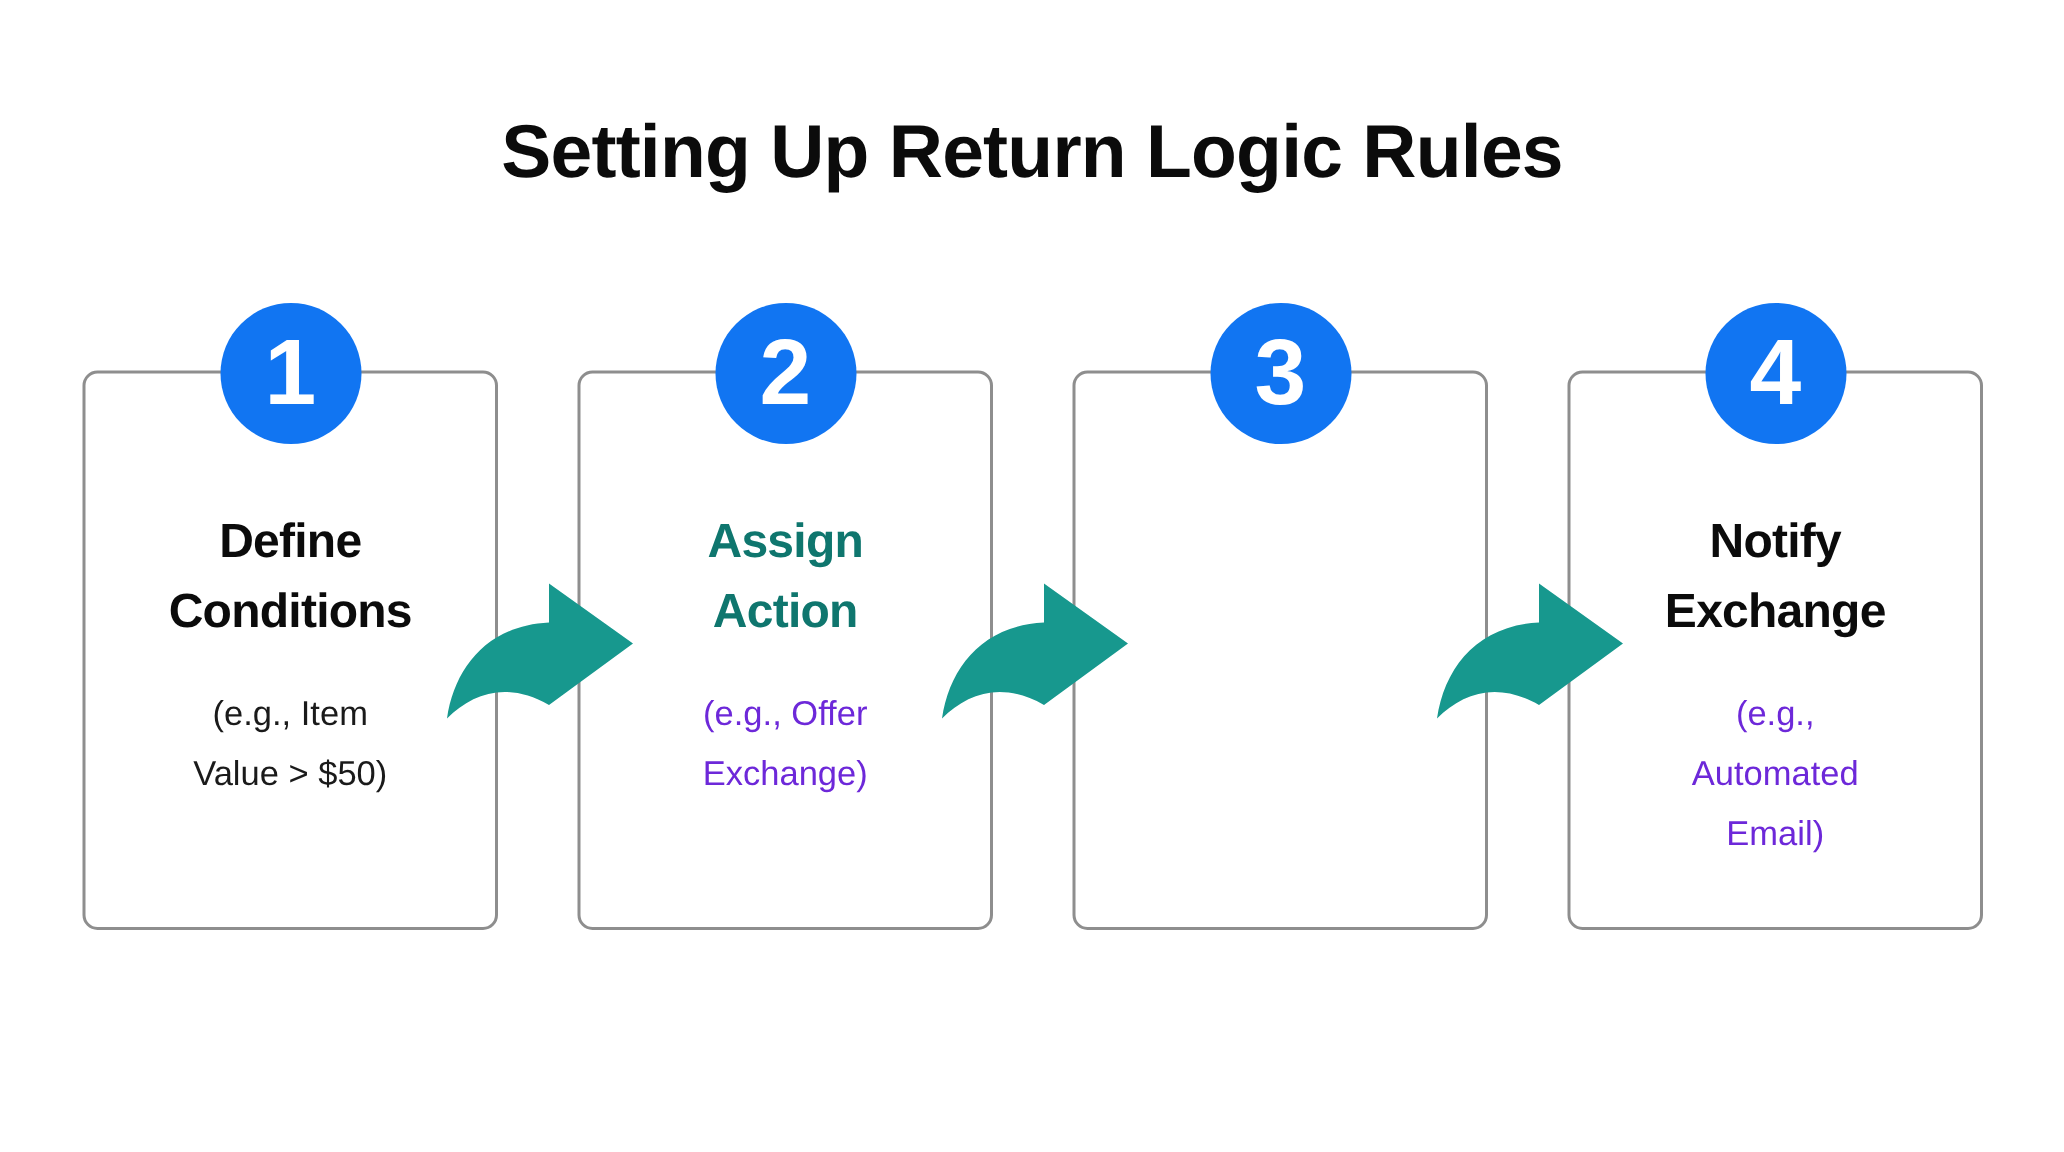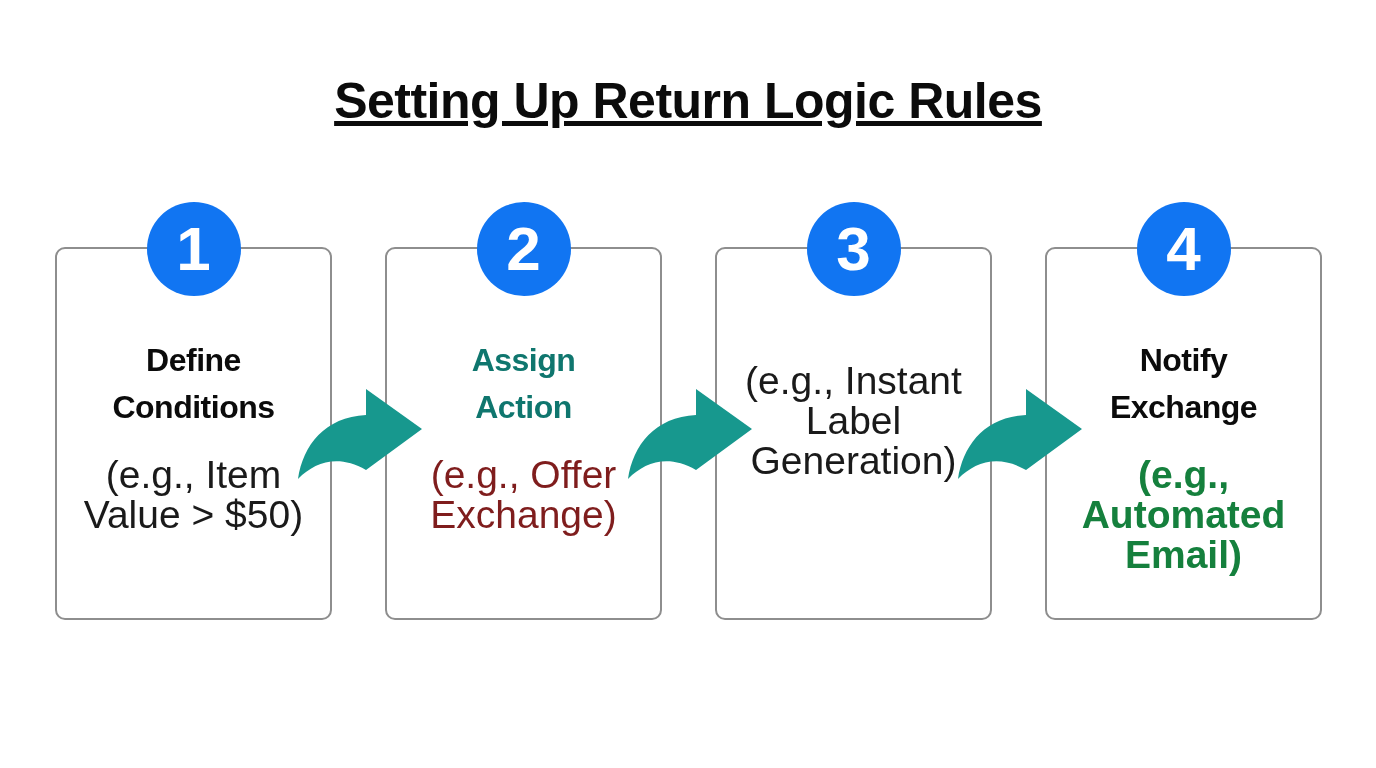--- a/index.html
+++ b/index.html
@@ -16,21 +16,20 @@
     top: 76px;
     left: 0;
     width: 1376px;
     margin: 0;
     text-align: center;
     font-size: 50px;
     line-height: 1;
     font-weight: bold;
     letter-spacing: -0.5px;
     color: #0b0b0b;
-    text-decoration: underline;
   }
   .steps {
     position: absolute;
     left: 55px;
     top: 247px;
     width: 1266px;
     height: 373px;
     display: flex;
     gap: 53px;
   }
@@ -67,21 +66,21 @@
     margin: 0;
     font-size: 32px;
     line-height: 47px;
     font-weight: bold;
     letter-spacing: -0.5px;
     color: #0b0b0b;
     white-space: pre-line;
   }
   .card-example {
     margin: 24px 0 0;
-    font-size: 39px;
+    font-size: 23px;
     line-height: 40px;
     color: #1a1a1a;
     white-space: pre-line;
   }
   .arrow {
     position: absolute;
     top: 141px;
     width: 126px;
     height: 92px;
     z-index: 5;
@@ -102,36 +101,33 @@
     <h2 class="card-heading" style="color: rgb(11, 11, 11);">Define
 Conditions</h2>
     <p class="card-example" style="color: rgb(26, 26, 26);">(e.g., Item
 Value &gt; $50)</p>
   </article>
 
   <article class="card" style="border-color: rgb(142, 142, 142);">
     <span class="badge" style="background: rgb(17, 117, 242);">2</span>
     <h2 class="card-heading" style="color: #0f766e;">Assign
 Action</h2>
-    <p class="card-example" style="color: #7f1d1d;">(e.g., Offer
+    <p class="card-example" style="color: #6d28d9;">(e.g., Offer
 Exchange)</p>
   </article>
 
   <article class="card" style="border-color: rgb(142, 142, 142);">
     <span class="badge" style="background: rgb(17, 117, 242);">3</span>
-    <p class="card-example" style="color: rgb(26, 26, 26);">(e.g., Instant
-Label
-Generation)</p>
   </article>
 
   <article class="card" style="border-color: rgb(142, 142, 142);">
     <span class="badge" style="background: rgb(17, 117, 242);">4</span>
     <h2 class="card-heading" style="color: rgb(11, 11, 11);">Notify
 Exchange</h2>
-    <p class="card-example" style="color: #15803d; font-weight: bold;">(e.g.,
+    <p class="card-example" style="color: #6d28d9;">(e.g.,
 Automated
 Email)</p>
   </article>
 
   <svg class="arrow arrow-1" viewBox="0 0 126 92" xmlns="http://www.w3.org/2000/svg" aria-hidden="true">
     <path class="arrow-shape" d="M 1 91 C 6 57, 28 29, 69 27 L 69 1 L 125 41 L 69 82 C 41 66, 18 74, 1 91 Z" fill="#17988E"></path>
   </svg>
 
   <svg class="arrow arrow-2" viewBox="0 0 126 92" xmlns="http://www.w3.org/2000/svg" aria-hidden="true">
     <path class="arrow-shape" d="M 1 91 C 6 57, 28 29, 69 27 L 69 1 L 125 41 L 69 82 C 41 66, 18 74, 1 91 Z" fill="#17988E"></path>

